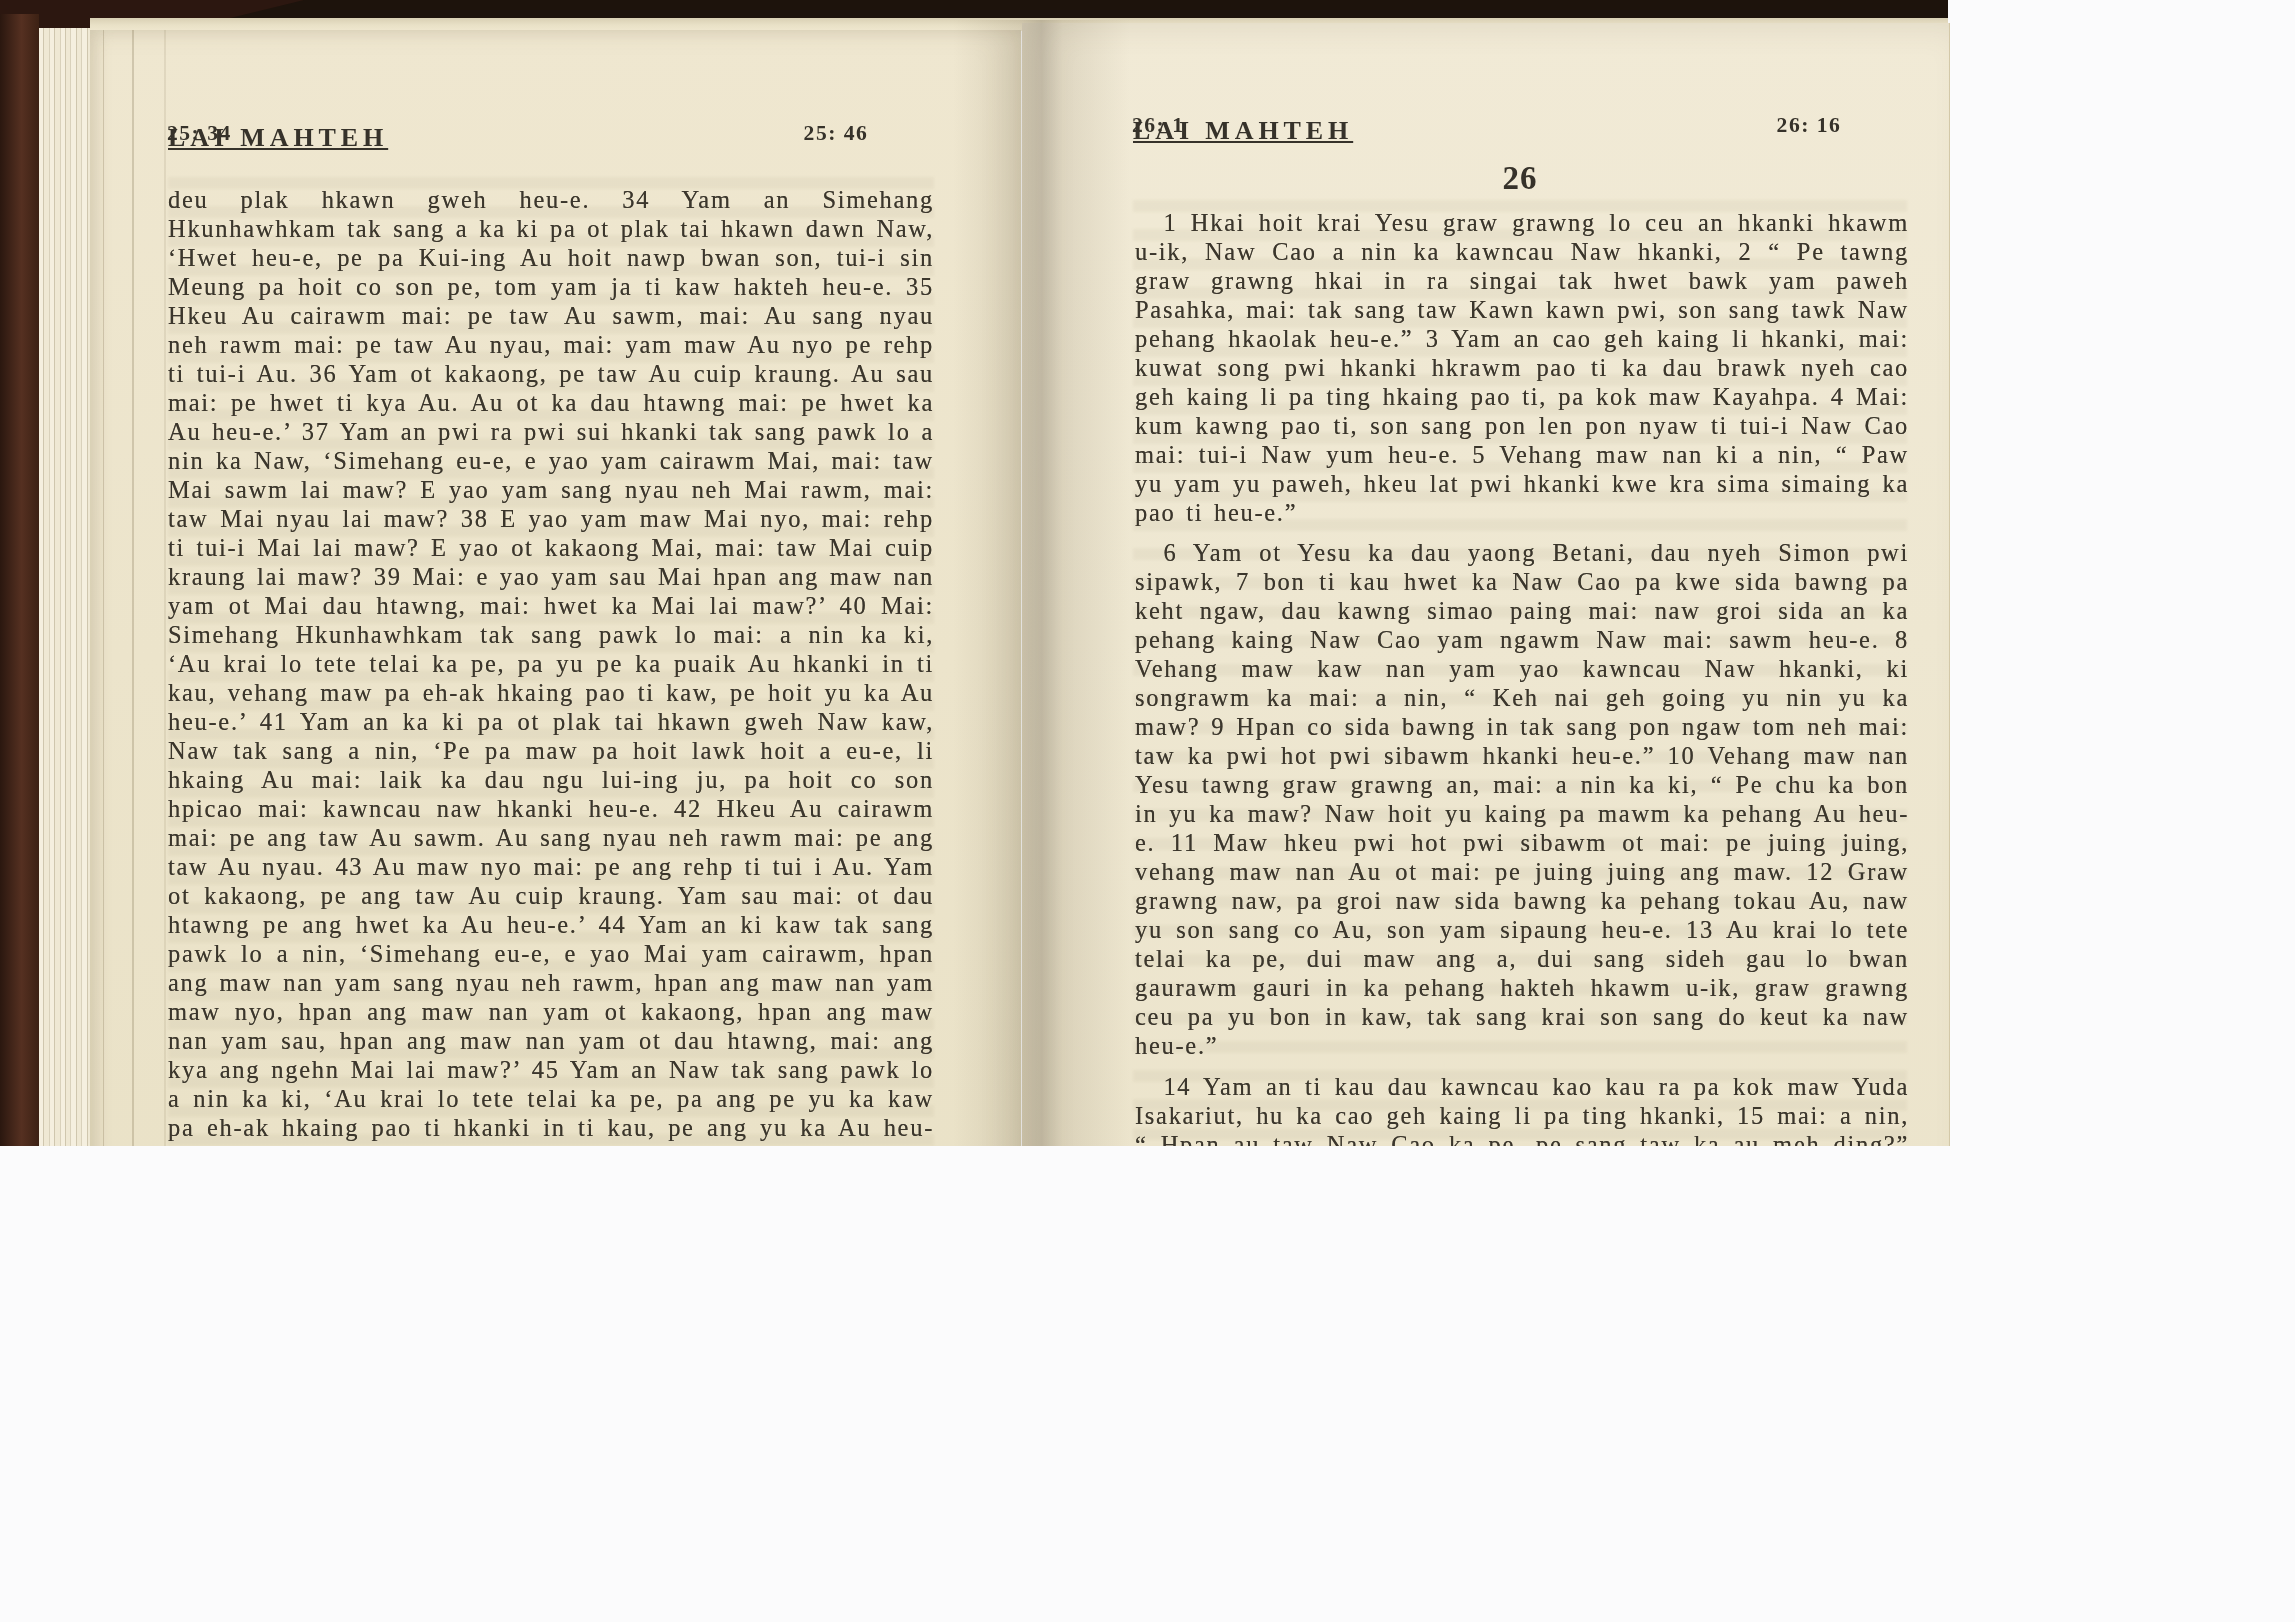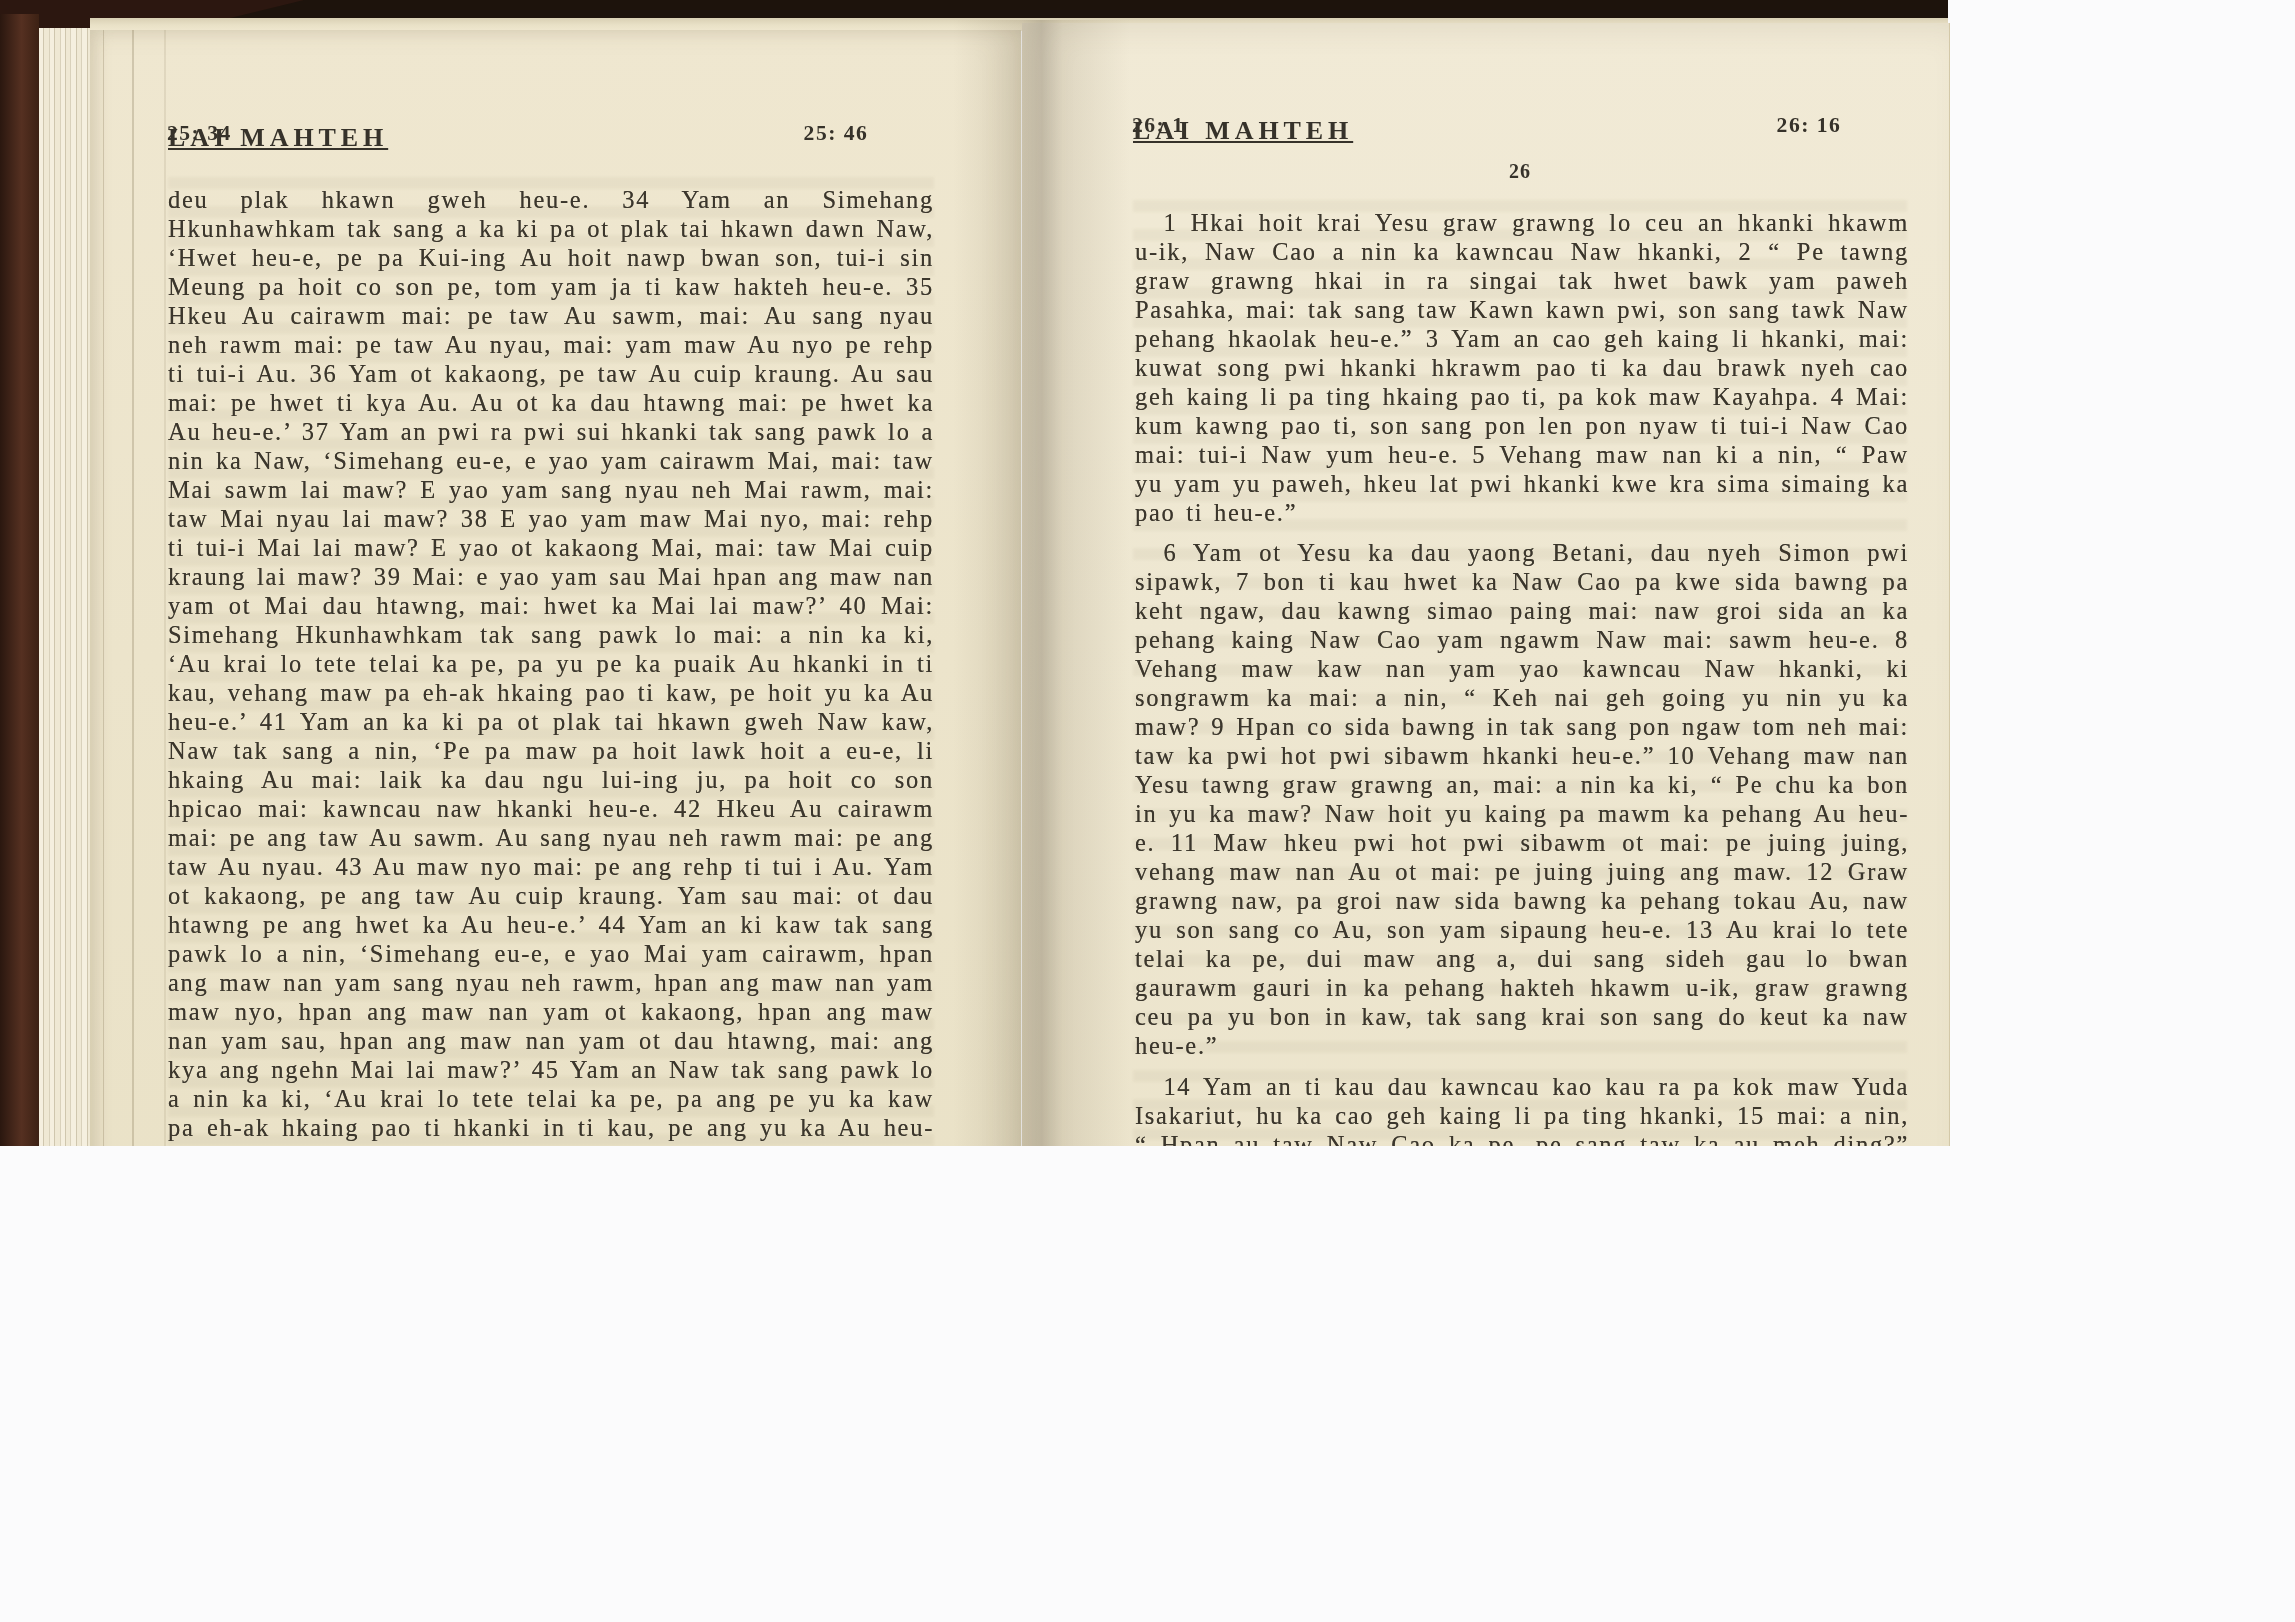--- a/index.html
+++ b/index.html
@@ -43,21 +43,21 @@
          background:repeating-linear-gradient(180deg,rgba(128,114,82,.10) 0 11.8px,rgba(0,0,0,0) 11.8px 29px);}
 
   
   .running-head{position:absolute;height:28.4px;font-weight:bold;font-size:21.6px;letter-spacing:1.5px;color:#36322a;}
   .rh-left{text-align:left;}
   .rh-center{text-align:left;letter-spacing:4.9px;font-size:26px;text-decoration:underline;}
   .rh-right{text-align:center;}
   .body-text{position:absolute;font-size:24.5px;line-height:29px;letter-spacing:1.7px;word-spacing:2.9px;
              text-align:justify;color:#3b362c;text-shadow:0 0 0.5px rgba(59,54,44,.65);}
   .body-text p{margin:0 0 11.8px 0;text-indent:28.4px;}
-  .chapter-num{position:absolute;font-weight:bold;font-size:20px;letter-spacing:1px;text-align:center;color:#36322a;}
+  .chapter-num{position:absolute;font-weight:bold;font-size:33px;letter-spacing:1px;text-align:center;color:#36322a;}
   .page-num{position:absolute;font-size:23px;font-weight:bold;letter-spacing:1px;text-align:center;color:#3b362c;}
 </style>
 </head>
 <body>
 
 <div id="scan">
 
   <div class="top-edge"></div>
   <div class="top-wedge"></div>
   <div class="spine"></div>

